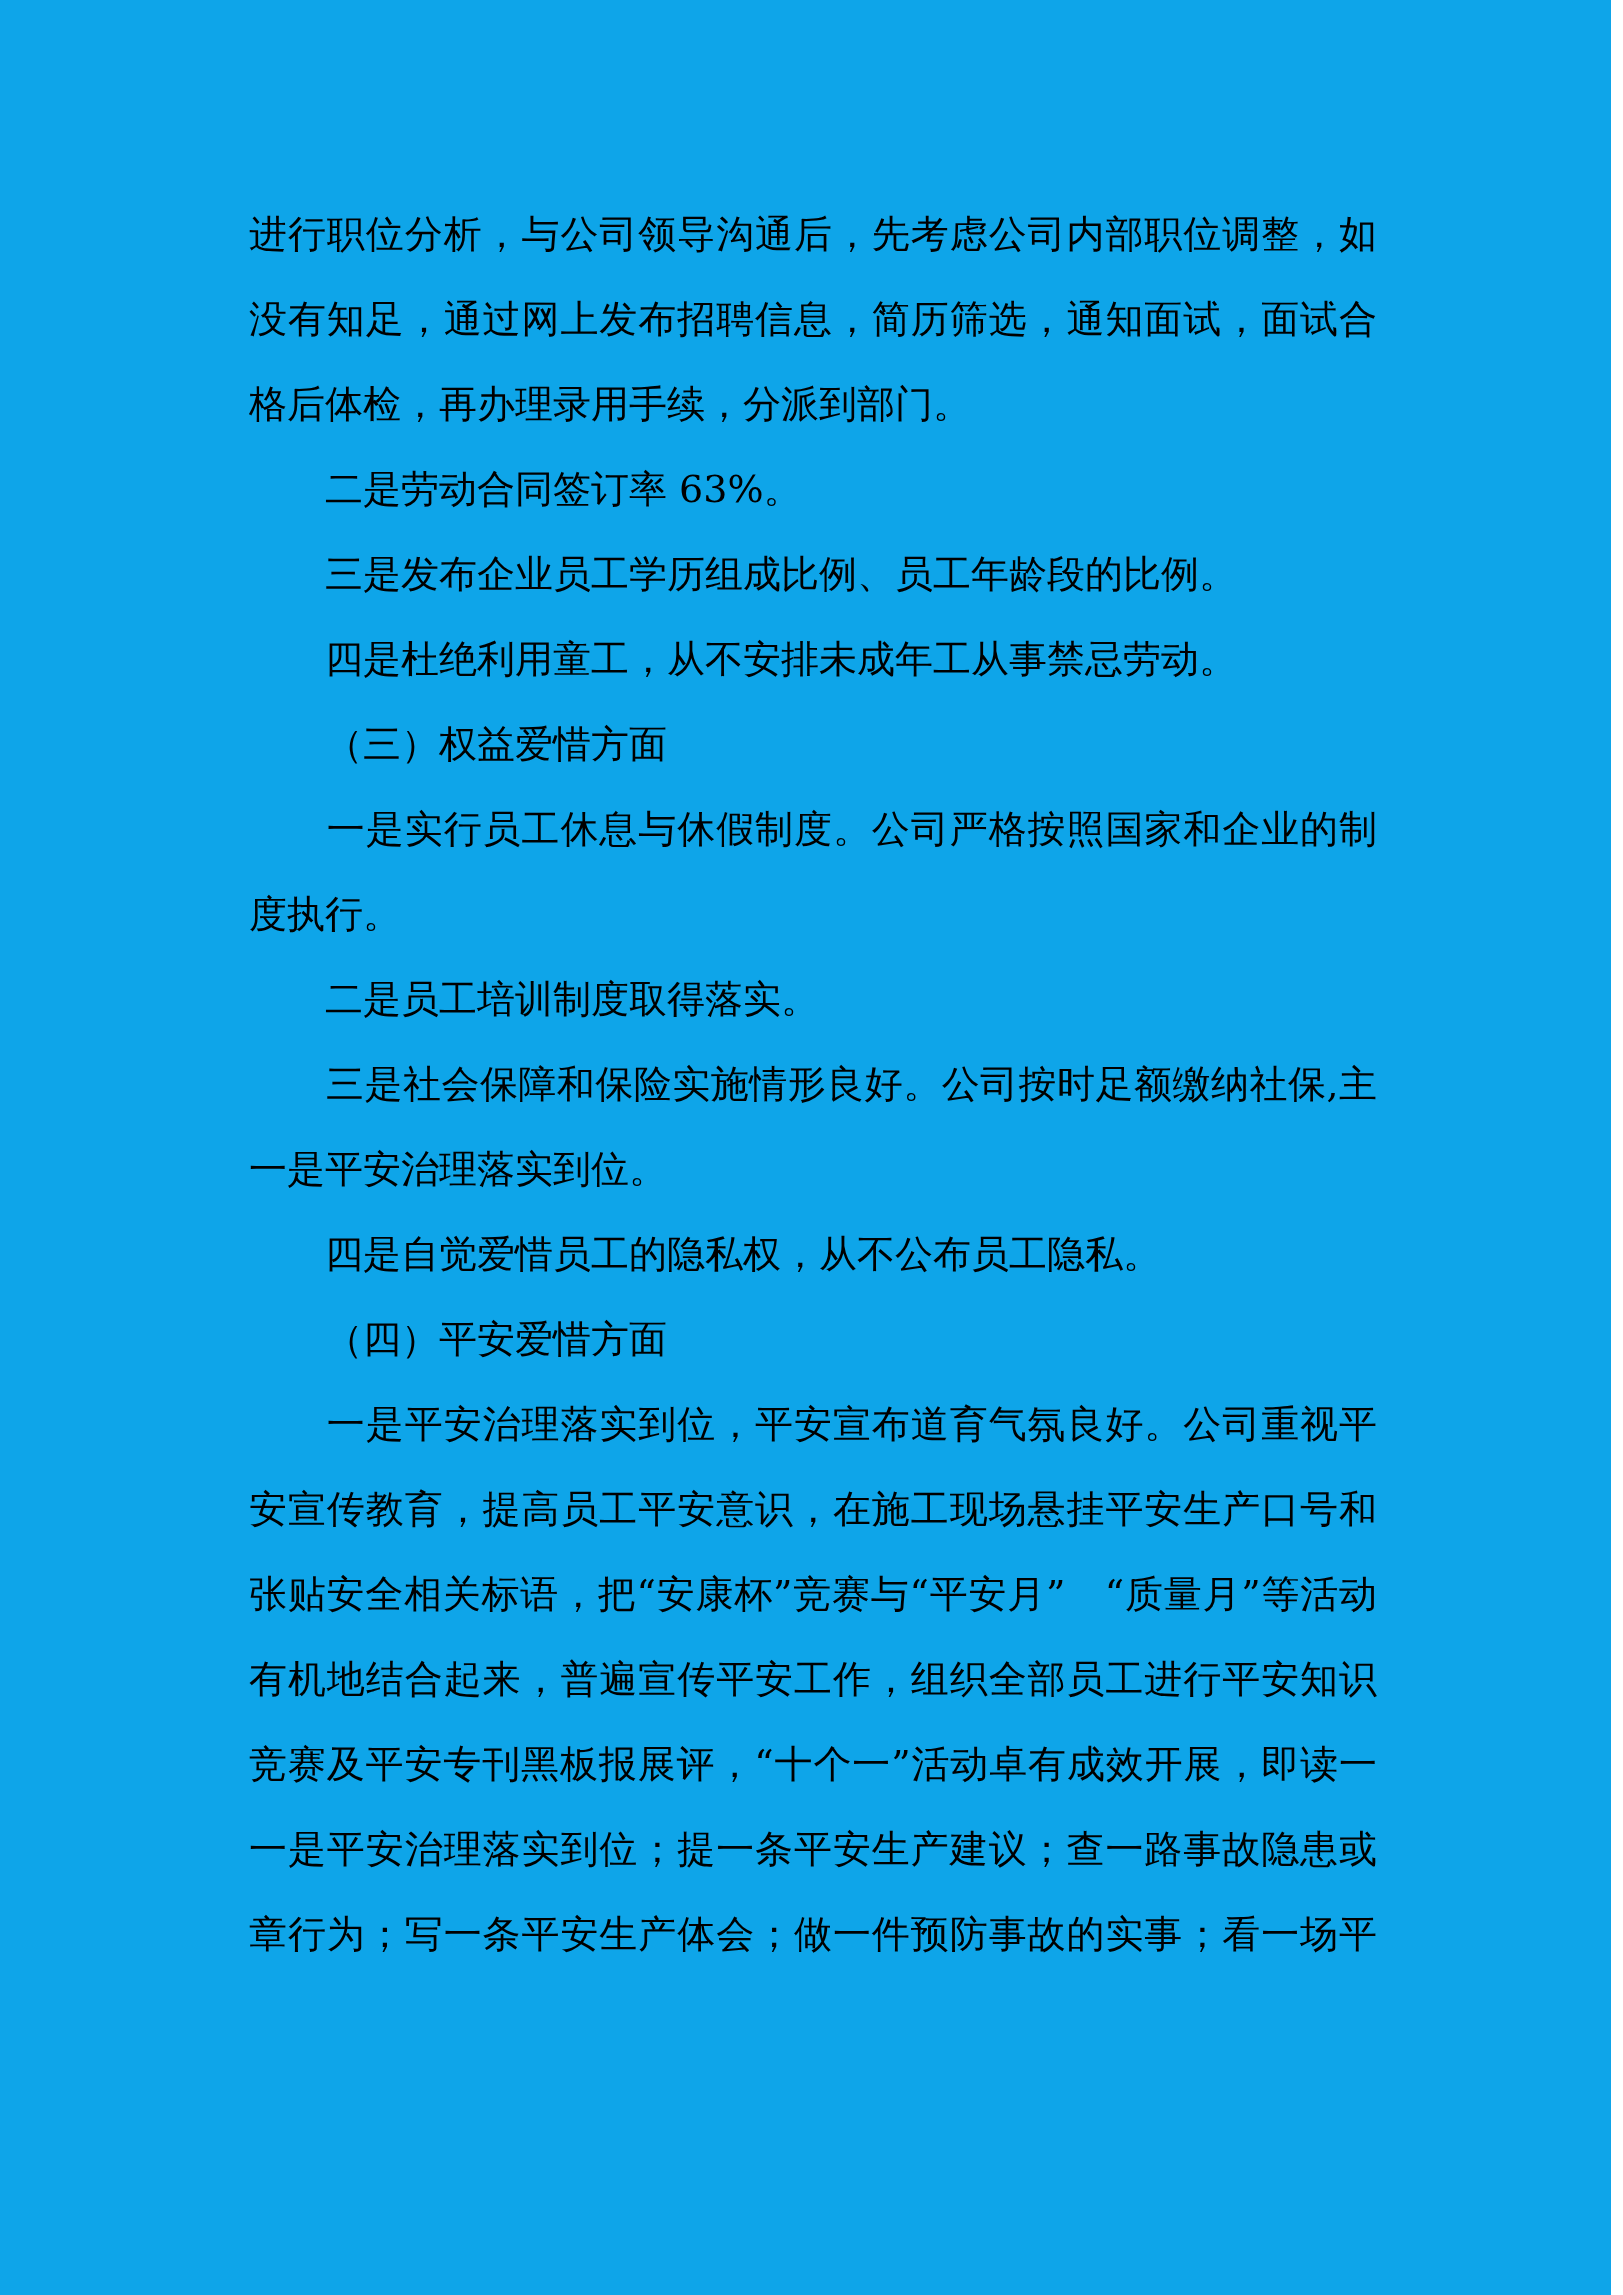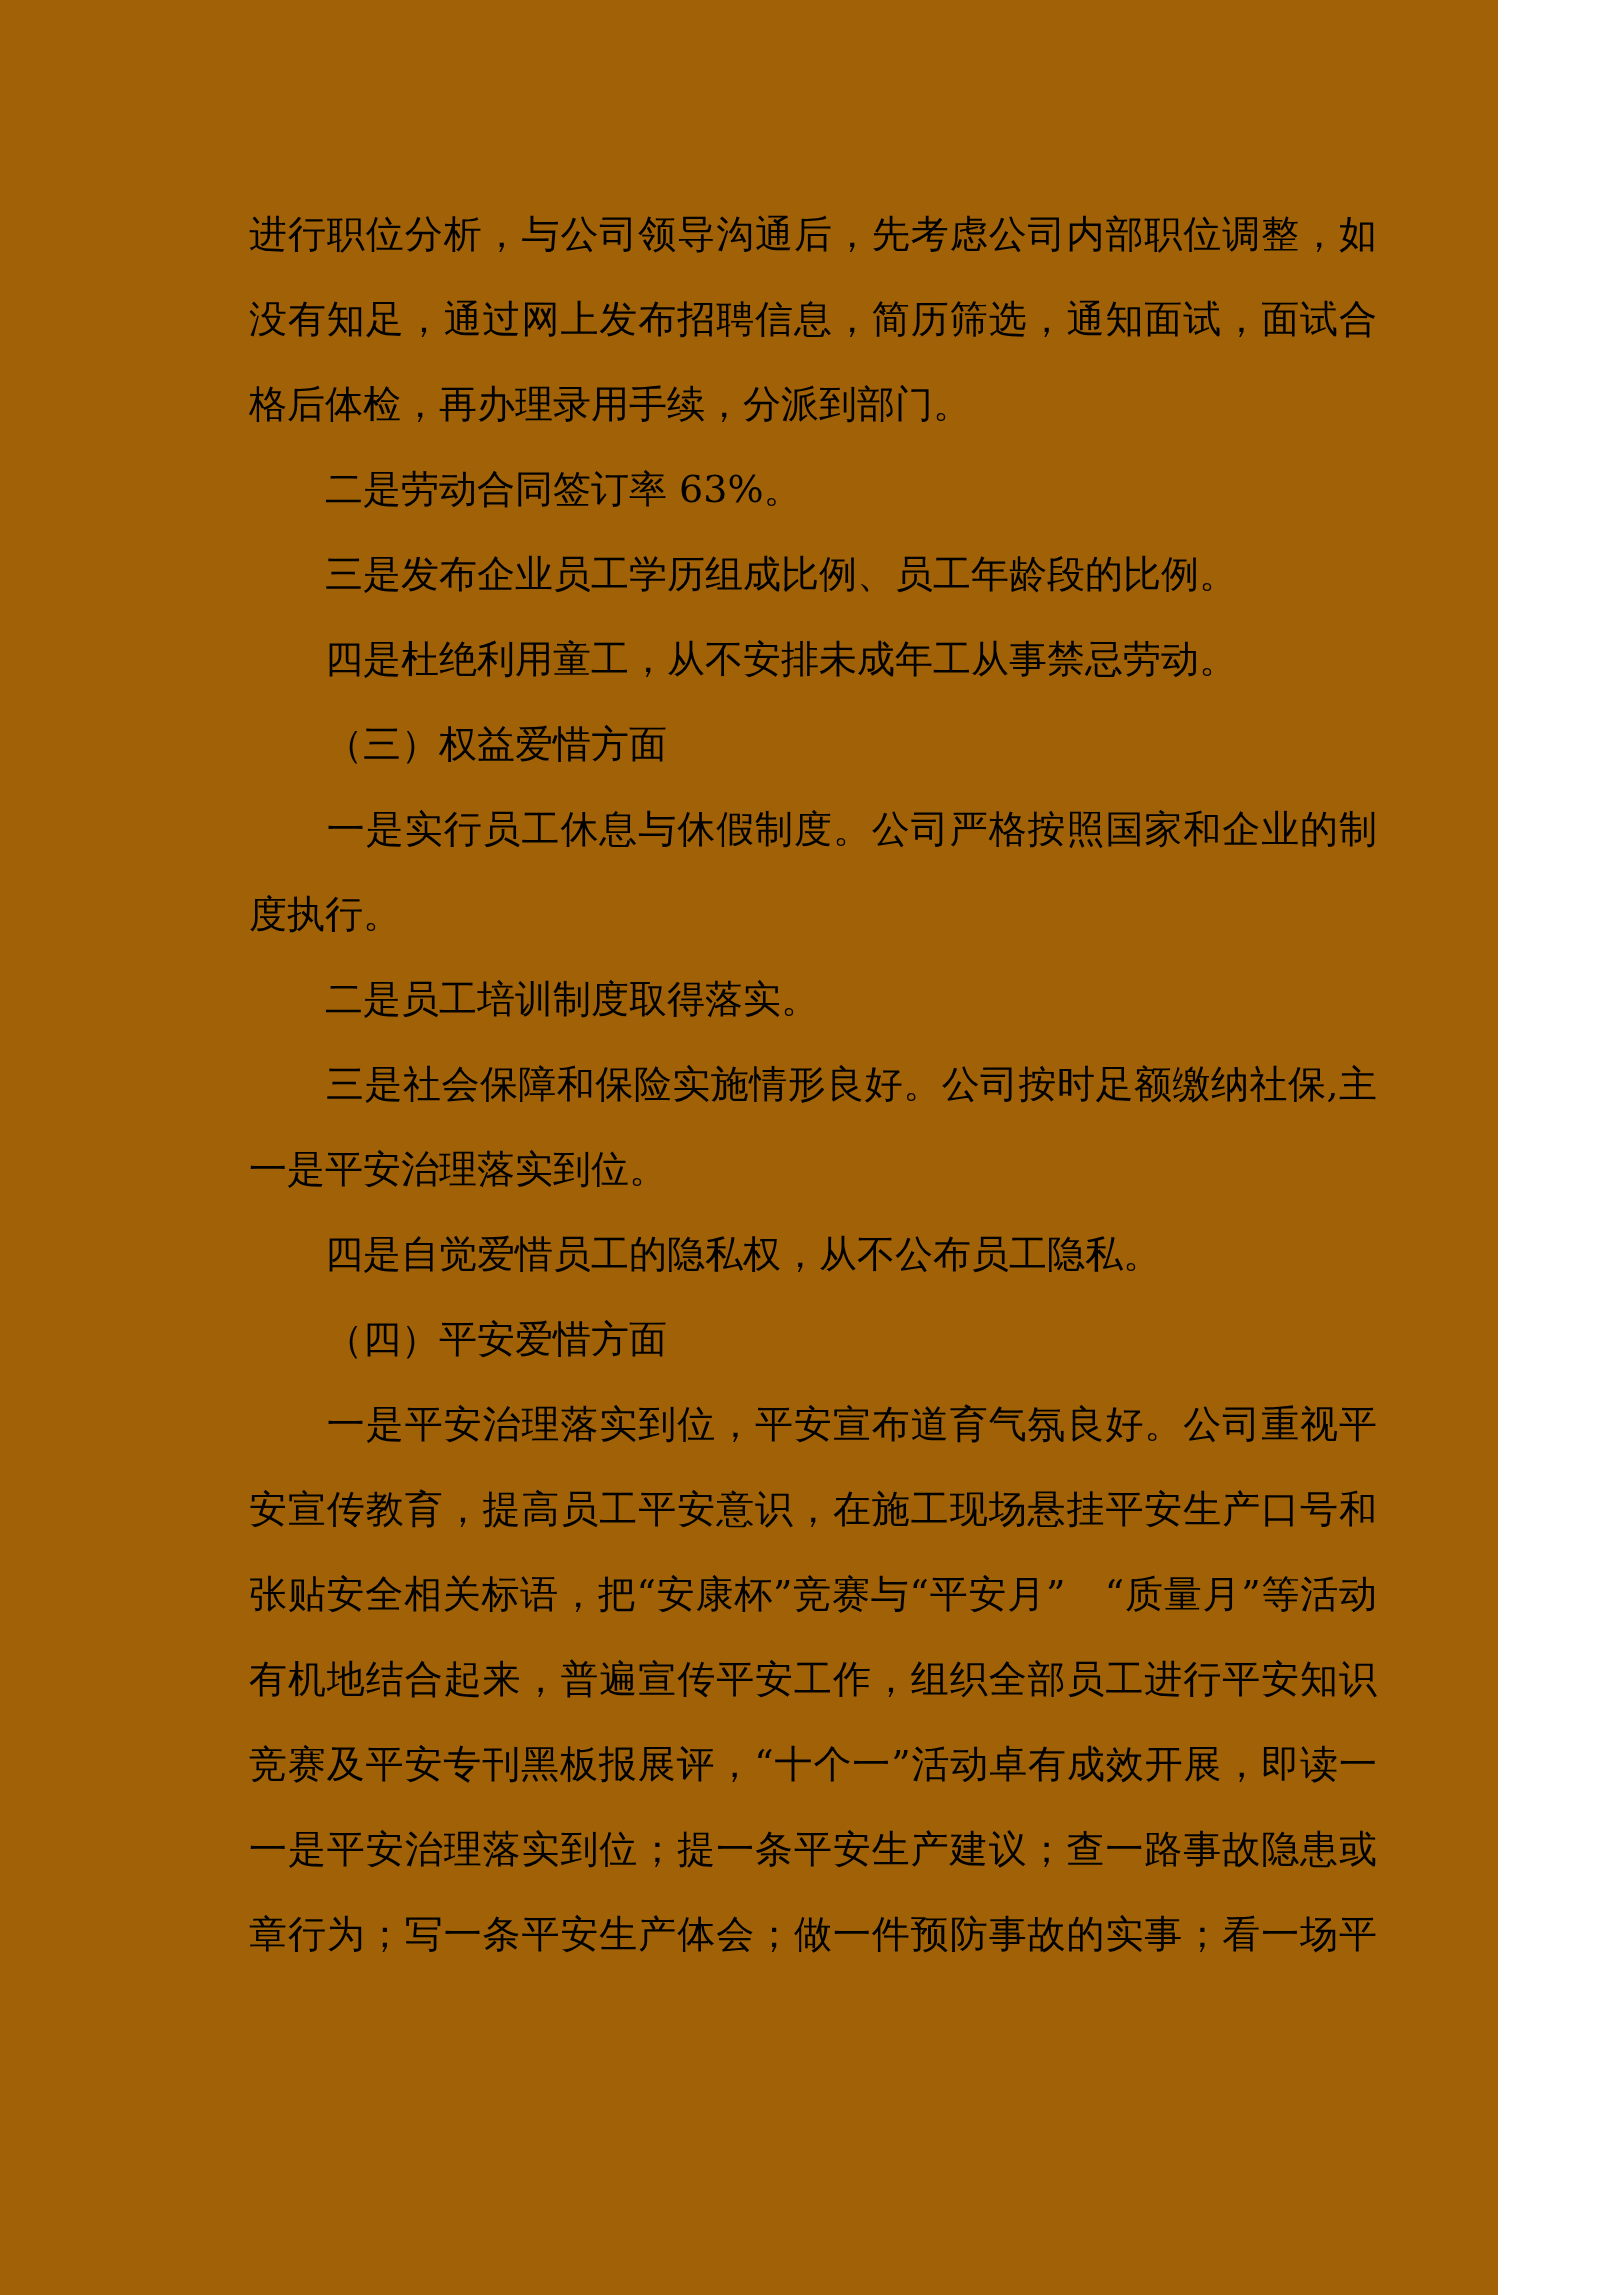--- a/index.html
+++ b/index.html
@@ -2,23 +2,23 @@
 <html style="font-size:7.9px"><head>
 <meta charset="utf-8">
 <style>
   html, body {
     margin: 0;
     padding: 0;
     background: #ffffff;
   }
   .page {
     position: relative;
-    width: 1498px;
+    width: 1611px;
     height: 2295px;
-    background: #a16207;
+    background: #0ea5e9;
     overflow: hidden;
   }
   .doc {
     position: absolute;
     left: 249px;
     top: 192px;
     width: 1128px;
   }
   .line {
     height: 85px;

